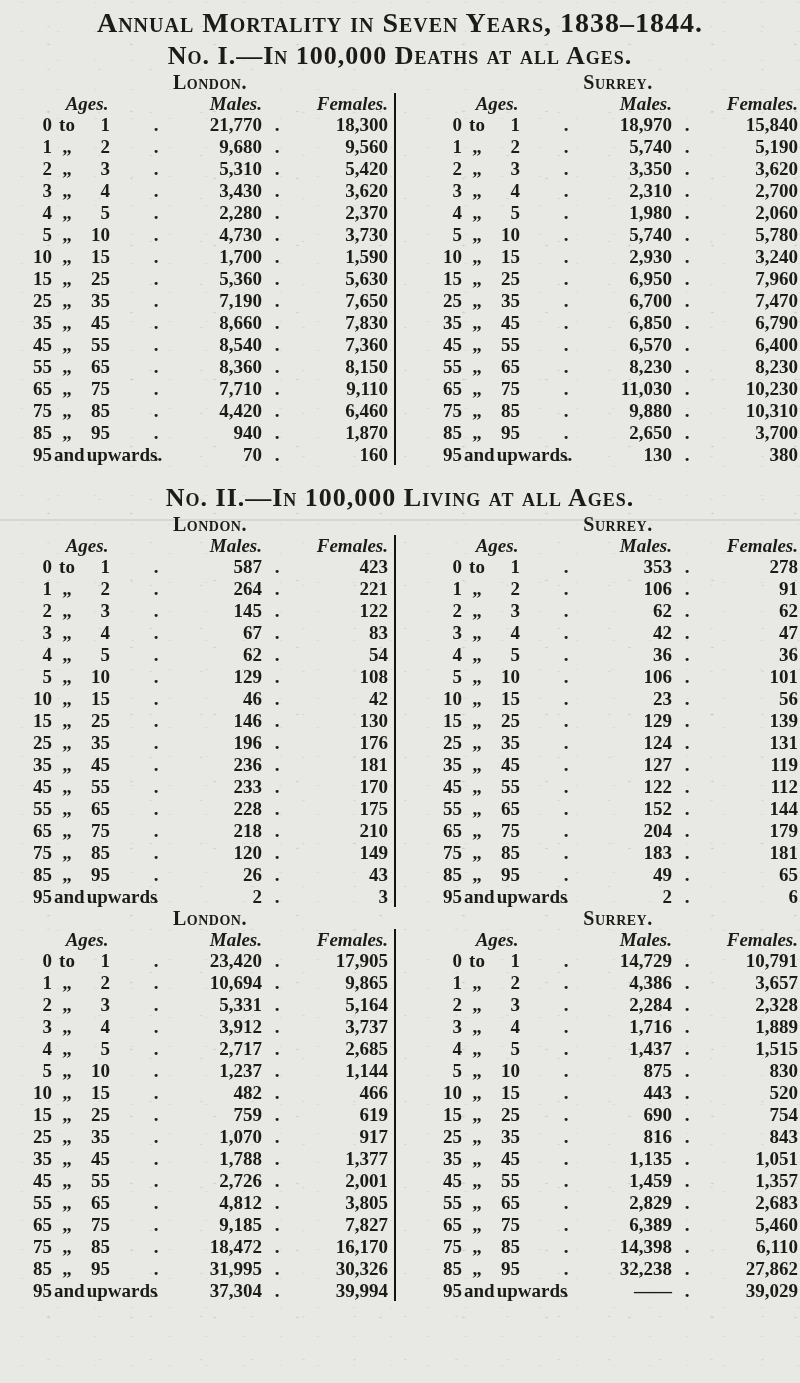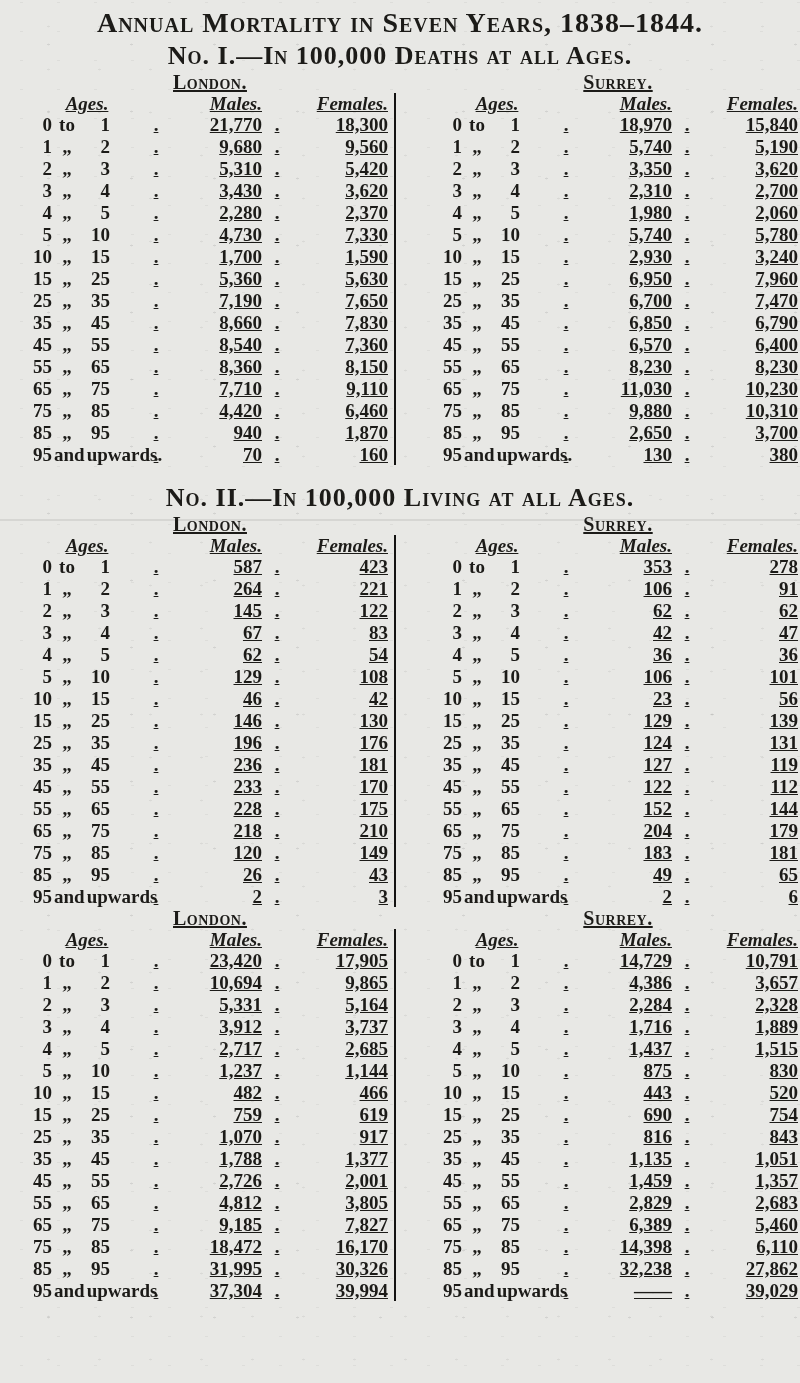--- a/index.html
+++ b/index.html
@@ -49,21 +49,20 @@
   .tb3 h2.table-heading { margin-top: 14px; }
   .pair {
     position: relative;
     display: flex;
     width: 800px;
   }
   .half {
     width: 394px;
     padding-left: 28px;
     padding-right: 2px;
-    text-decoration: underline;
   }
   .half.surrey {
     width: 406px;
     padding-left: 44px;
   }
   .divider {
     position: absolute;
     left: 394px;
     top: 21px;
     bottom: 1px;
@@ -156,21 +155,21 @@
             <span class="leader">.</span>
             <span class="val">2,280</span>
             <span class="leader">.</span>
             <span class="val">2,370</span>
           </div>
             <div class="row">
             <span class="age-cell"><span class="age-a">5</span><span class="age-sep">„</span><span class="age-b">10</span></span>
             <span class="leader">.</span>
             <span class="val">4,730</span>
             <span class="leader">.</span>
-            <span class="val">7,330</span>
+            <span class="val">3,730</span>
           </div>
             <div class="row">
             <span class="age-cell"><span class="age-a">10</span><span class="age-sep">„</span><span class="age-b">15</span></span>
             <span class="leader">.</span>
             <span class="val">1,700</span>
             <span class="leader">.</span>
             <span class="val">1,590</span>
           </div>
             <div class="row">
             <span class="age-cell"><span class="age-a">15</span><span class="age-sep">„</span><span class="age-b">25</span></span>

